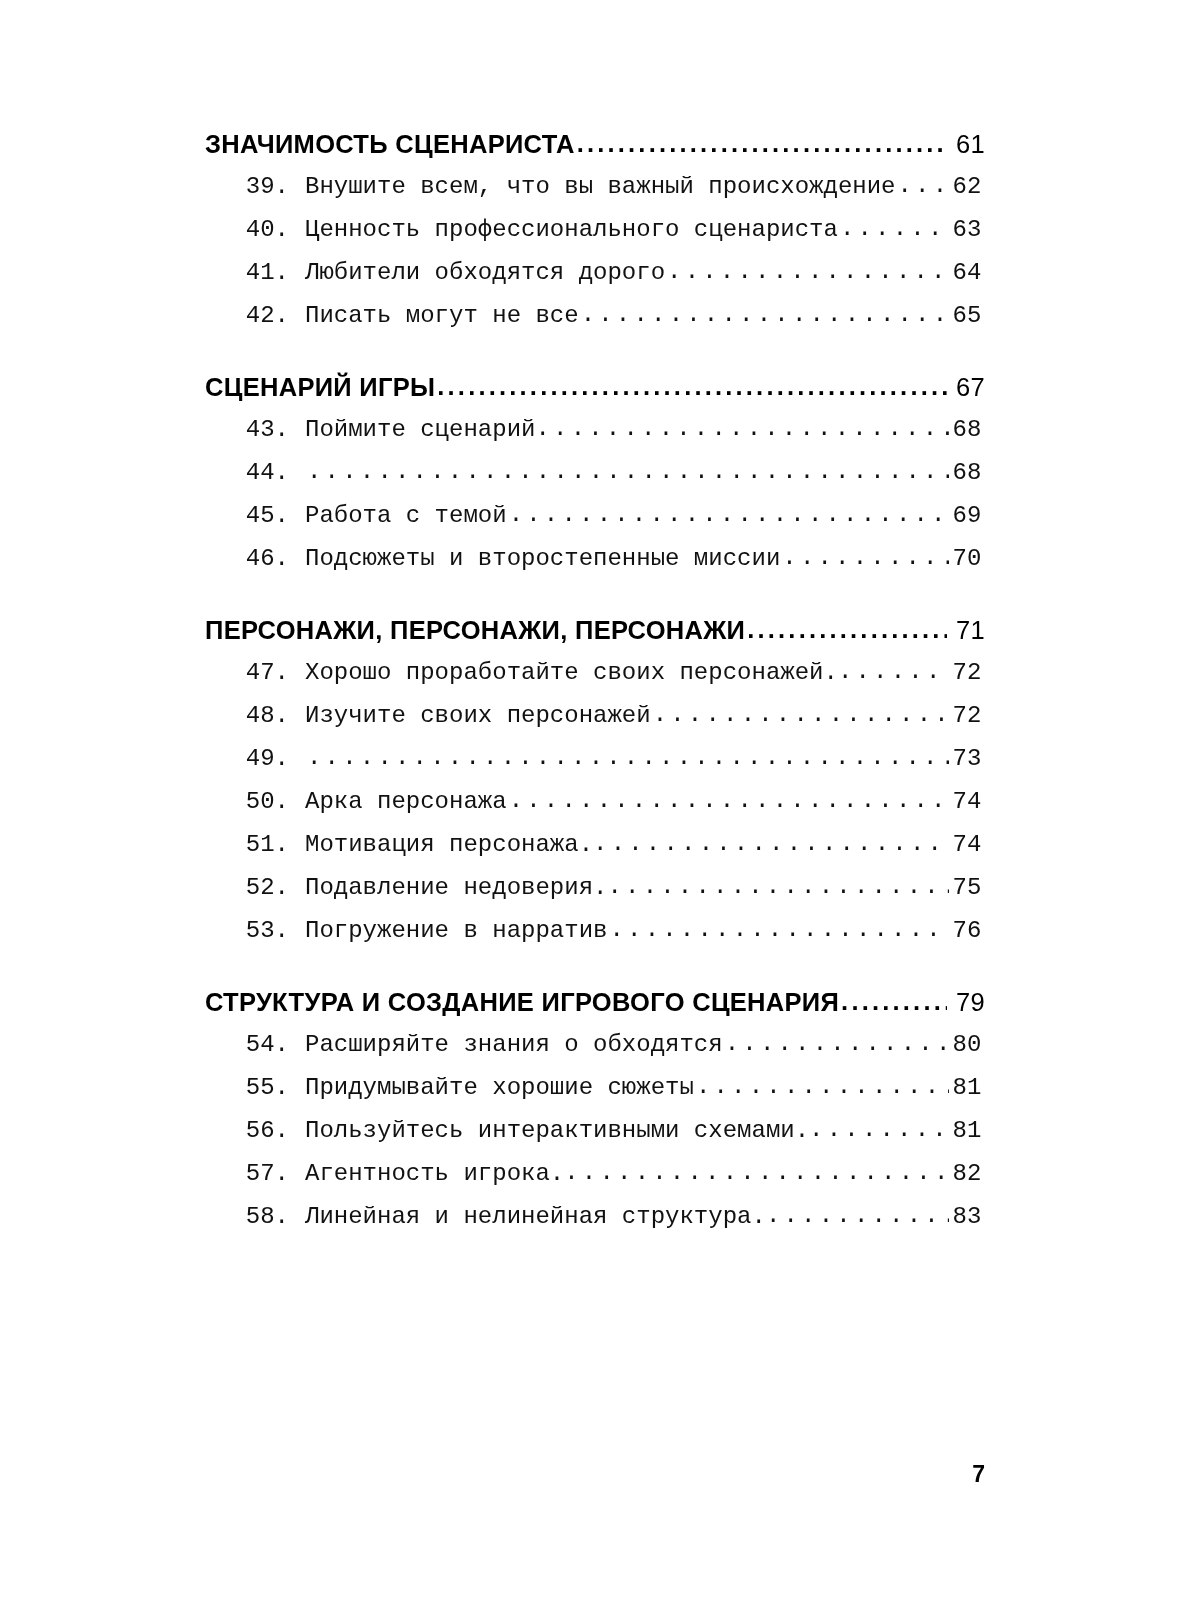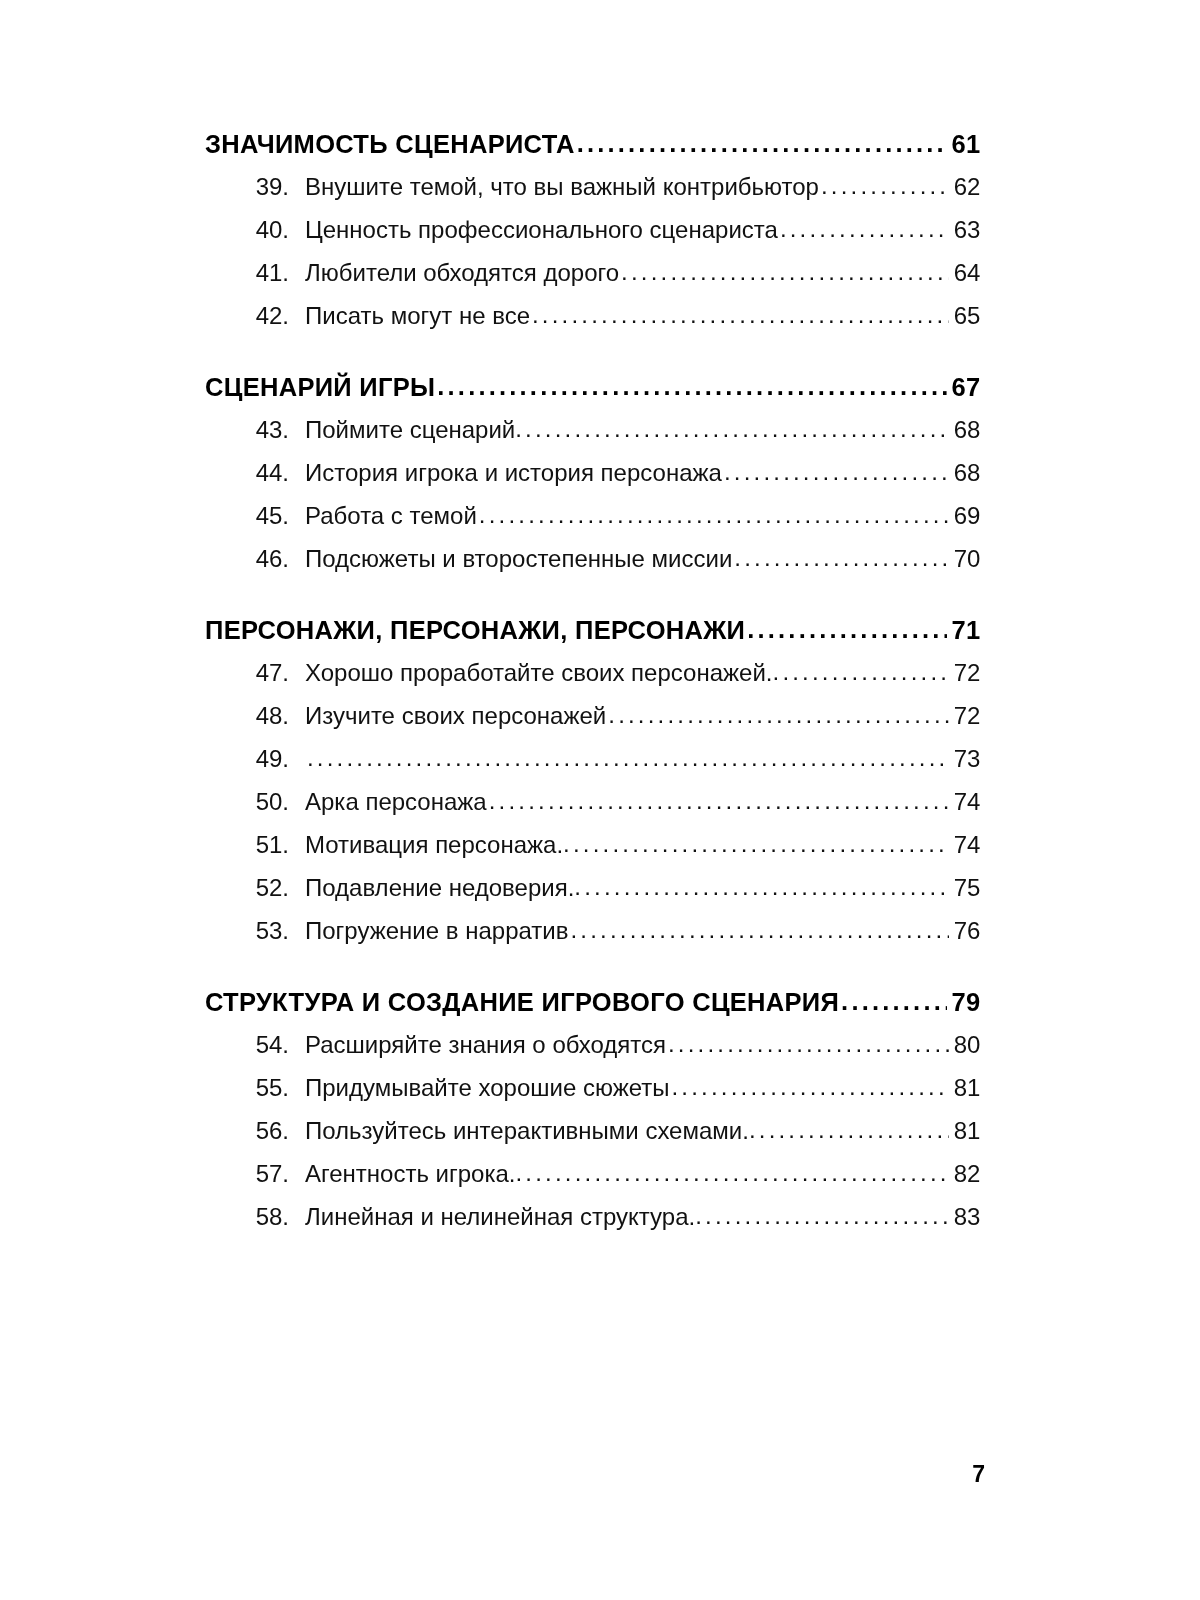--- a/index.html
+++ b/index.html
@@ -49,33 +49,34 @@
     overflow: hidden;
     white-space: nowrap;
     font-weight: bold;
     letter-spacing: 3.2px;
     color: #000;
     margin: 0 0px 0 2px;
     transform: translateY(-1px);
   }
   .section-head .pagenum {
     flex: 0 0 auto;
-    font-weight: bold;
-    text-align: center;
+    font-weight: normal;
+    text-align: right;
     min-width: 38px;
   }
   .entry {
     display: flex;
     align-items: baseline;
     font-size: 24px;
     line-height: 1.0;
     margin: 0 0 0 0;
     padding: 9.5px 0 9.5px 0;
     white-space: nowrap;
     color: #111;
+    font-family: Liberation Mono, monospace;
   }
   .entry .num {
     flex: 0 0 auto;
     width: 48px;
     text-align: right;
     margin-left: 36px;
   }
   .entry .dot-after-num {
     flex: 0 0 auto;
     width: 16px;
@@ -116,21 +117,21 @@
   <div id="toc-root">
       <div class="toc-section">
         <div class="section-head">
           <span class="title">ЗНАЧИМОСТЬ СЦЕНАРИСТА</span>
           <span class="leader">........................................................................................................................</span>
           <span class="pagenum">61</span>
         </div>
         <div class="entry">
           <span class="num">39.</span>
           <span class="dot-after-num"></span>
-          <span class="label">Внушите темой, что вы важный контрибьютор</span>
+          <span class="label">Внушите всем, что вы важный происхождение</span>
           <span class="leader">........................................................................................................................</span>
           <span class="pagenum">62</span>
         </div>
         <div class="entry">
           <span class="num">40.</span>
           <span class="dot-after-num"></span>
           <span class="label">Ценность профессионального сценариста</span>
           <span class="leader">........................................................................................................................</span>
           <span class="pagenum">63</span>
         </div>
@@ -158,21 +159,20 @@
         <div class="entry tight">
           <span class="num">43.</span>
           <span class="dot-after-num"></span>
           <span class="label">Поймите сценарий</span>
           <span class="leader">........................................................................................................................</span>
           <span class="pagenum">68</span>
         </div>
         <div class="entry">
           <span class="num">44.</span>
           <span class="dot-after-num"></span>
-          <span class="label">История игрока и история персонажа</span>
           <span class="leader">........................................................................................................................</span>
           <span class="pagenum">68</span>
         </div>
         <div class="entry">
           <span class="num">45.</span>
           <span class="dot-after-num"></span>
           <span class="label">Работа с темой</span>
           <span class="leader">........................................................................................................................</span>
           <span class="pagenum">69</span>
         </div>

